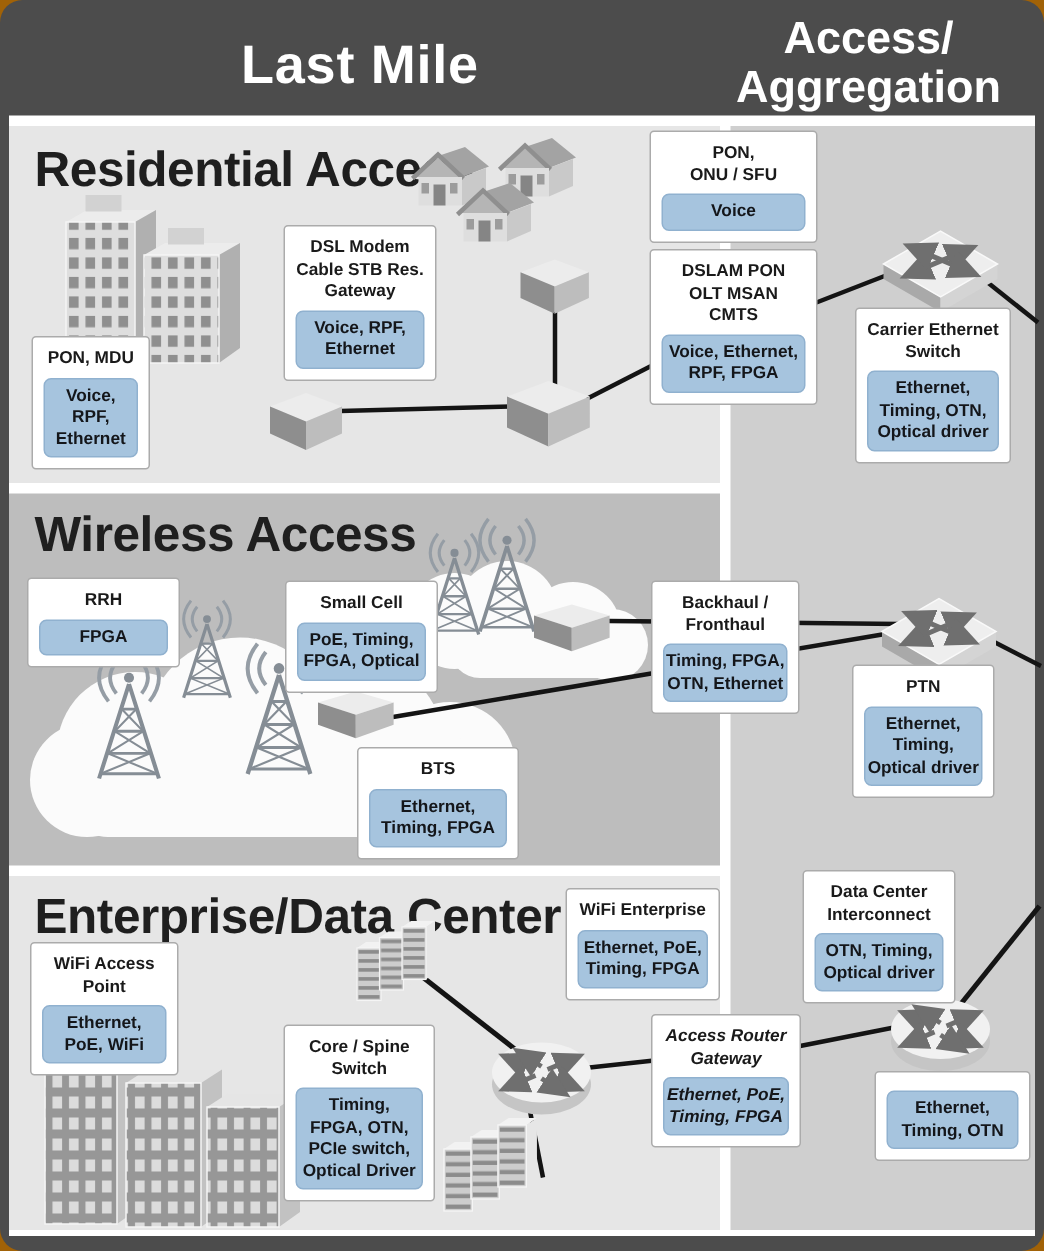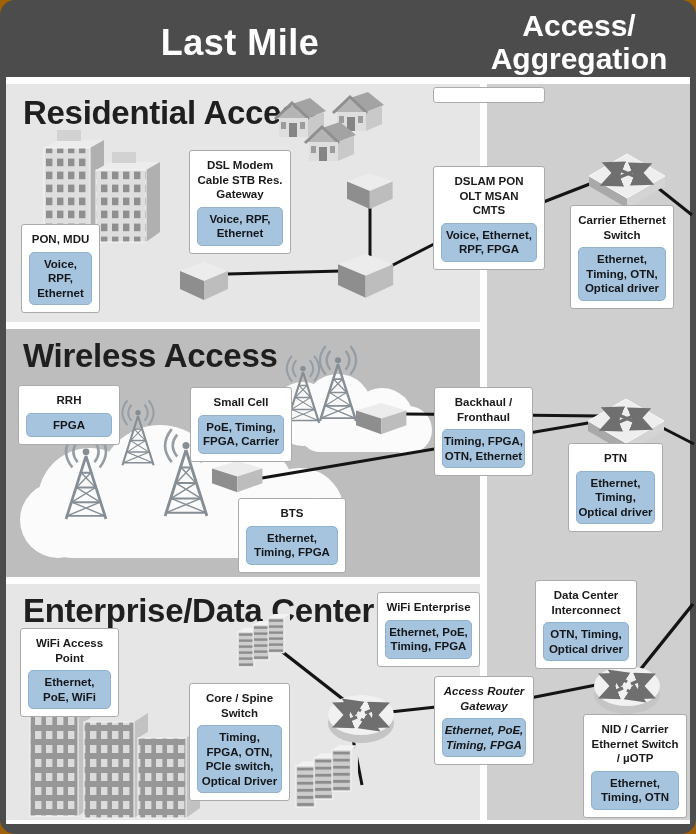--- a/index.html
+++ b/index.html
@@ -250,20 +250,23 @@
 
   <div class="node" style="left:189px;top:150px;width:102px;">
     <div class="node-title">DSL Modem
 Cable STB Res.
 Gateway</div>
     <div class="node-tags">Voice, RPF,
 Ethernet</div>
   </div>
 
   <div class="node" style="left:433px;top:87px;width:112px;">
+    <div class="node-title">PON,
+ONU / SFU</div>
+    <div class="node-tags">Voice</div>
   </div>
 
   <div class="node" style="left:433px;top:166px;width:112px;">
     <div class="node-title">DSLAM PON
 OLT MSAN
 CMTS</div>
     <div class="node-tags">Voice, Ethernet,
 RPF, FPGA</div>
   </div>
 
@@ -276,21 +279,21 @@
   </div>
 
   <div class="node" style="left:18px;top:385px;width:102px;">
     <div class="node-title">RRH</div>
     <div class="node-tags">FPGA</div>
   </div>
 
   <div class="node" style="left:190px;top:387px;width:102px;">
     <div class="node-title">Small Cell</div>
     <div class="node-tags">PoE, Timing,
-FPGA, Carrier</div>
+FPGA, Optical</div>
   </div>
 
   <div class="node" style="left:238px;top:498px;width:108px;">
     <div class="node-title">BTS</div>
     <div class="node-tags">Ethernet,
 Timing, FPGA</div>
   </div>
 
   <div class="node" style="left:434px;top:387px;width:99px;">
     <div class="node-title">Backhaul /
@@ -336,19 +339,16 @@
   </div>
 
   <div class="node" style="left:535px;top:580px;width:102px;">
     <div class="node-title">Data Center
 Interconnect</div>
     <div class="node-tags">OTN, Timing,
 Optical driver</div>
   </div>
 
   <div class="node" style="left:583px;top:714px;width:104px;">
-    <div class="node-title">NID / Carrier
-Ethernet Switch
-/ µOTP</div>
     <div class="node-tags">Ethernet,
 Timing, OTN</div>
   </div>
 </div>
 
 </body></html>

